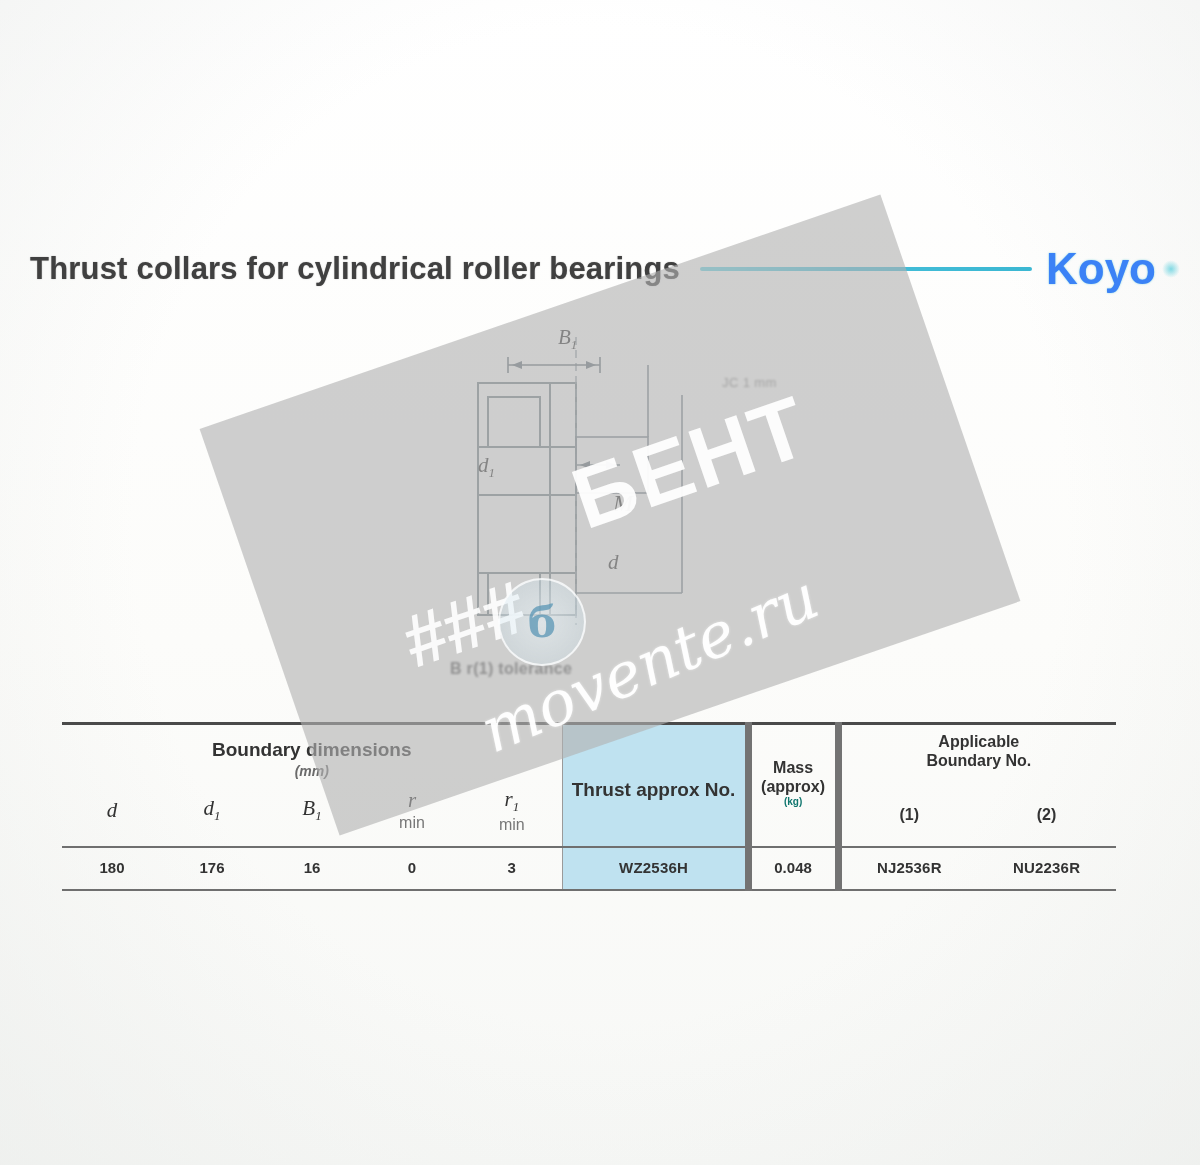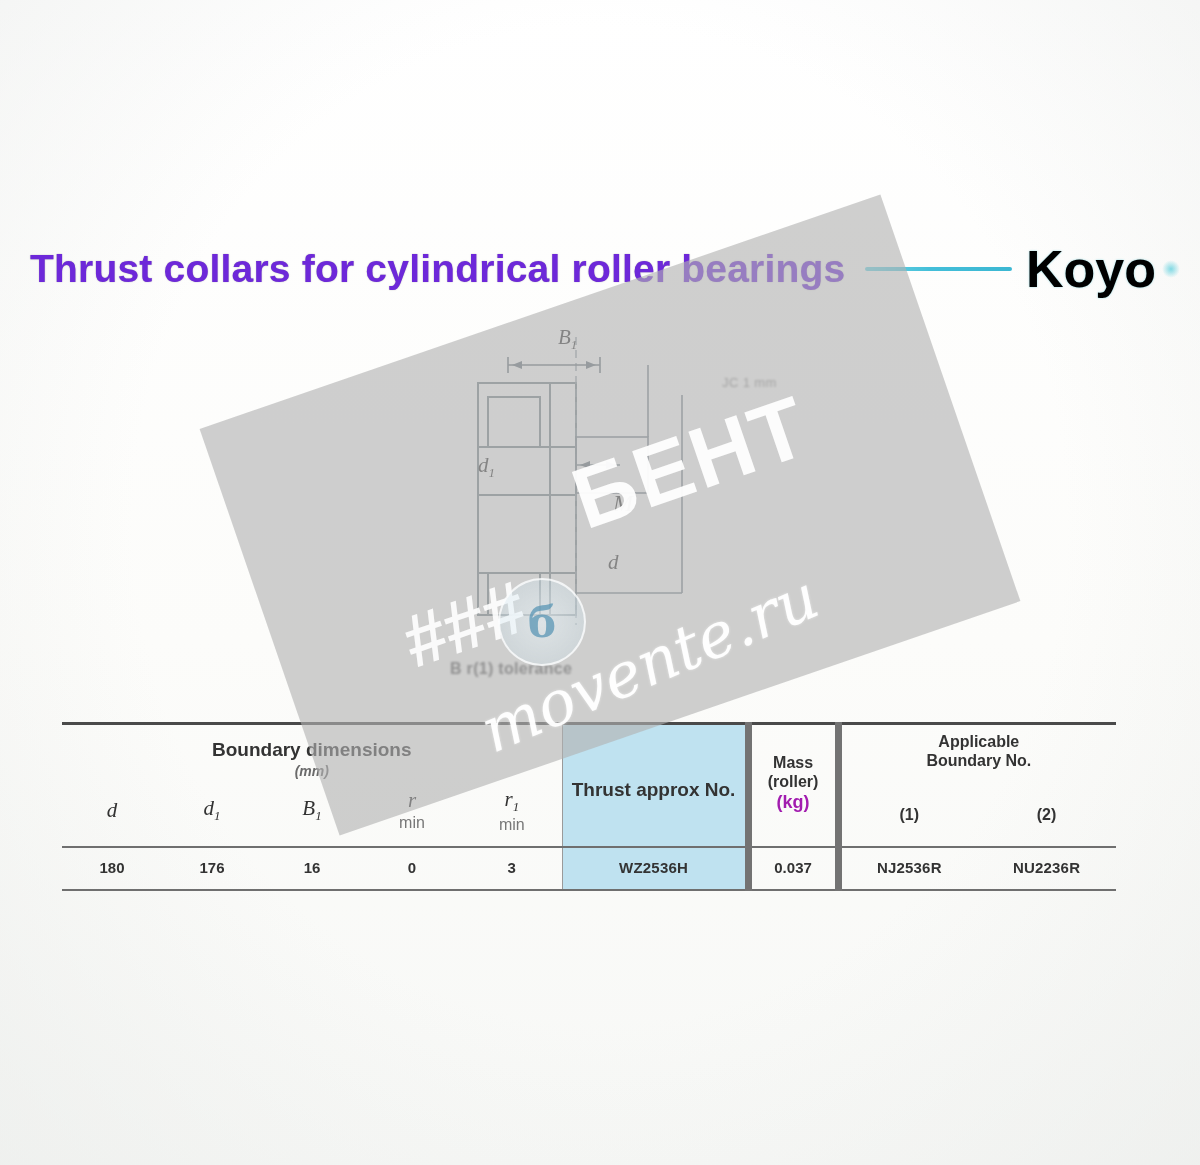--- a/index.html
+++ b/index.html
@@ -38,42 +38,42 @@
   #catalog-header {
     position: absolute;
     left: 30px;
     top: 238px;
     width: 1150px;
     height: 62px;
     display: flex;
     align-items: center;
   }
   #catalog-title {
-    font-size: 39px;
-    font-weight: bold;
-    color: #6d28d9;
+    font-size: 31px;
+    font-weight: bold;
+    color: #404040;
     letter-spacing: 0.2px;
     white-space: nowrap;
     filter: blur(0.55px);
     text-shadow: 0 0 1.2px rgba(60,60,60,0.45);
   }
   #title-rule {
     flex: 1;
     height: 4px;
     margin: 0 14px 0 20px;
     background: linear-gradient(90deg, #5fd4e4 0%, #34b9d6 45%, #2bb2cf 100%);
     border-radius: 2px;
     filter: blur(0.4px);
     opacity: 0.92;
   }
   #brand-logo {
-    font-size: 52px;
+    font-size: 44px;
     font-weight: bold;
     font-style: normal;
-    color: #000000;
+    color: #3b82f6;
     letter-spacing: 0px;
     filter: blur(0.6px);
     text-shadow: 0 0 2px rgba(20,180,200,0.5);
     padding-right: 6px;
   }
   #brand-logo-edge {
     width: 18px;
     height: 18px;
     border-radius: 50%;
     background: radial-gradient(circle, rgba(30,190,210,0.55) 0%, rgba(30,190,210,0) 70%);
@@ -195,22 +195,22 @@
   .col-head-stack {
     font-size: 16px;
     font-weight: bold;
     line-height: 1.18;
     padding: 8px 4px 12px 4px;
     margin-left: 8px;
   }
   .col-head-stack .unit {
     display: block;
     font-weight: bold;
-    font-size: 18px;
-    color: #a21caf;
+    font-size: 10px;
+    color: #0f766e;
   }
   .subnum {
     font-size: 16px;
     font-weight: bold;
     padding-top: 2px;
   }
   .cell-highlight {
     background: #bfe2f0;
   }
   #spec-table td {
@@ -399,21 +399,21 @@
           <span>Boundary dimensions</span>
           <span class="grp-unit">(mm)</span>
         </th>
 
         <th class="grp-head cell-highlight vrule-l vrule-r" rowspan="2">
           <span>Thrust approx No.</span>
         </th>
 
         <th class="col-head-stack vrule-r" rowspan="2">
           <span>Mass</span><br>
-          <span>(roller)</span>
+          <span>(approx)</span>
           <span class="unit">(kg)</span>
         </th>
 
         <th class="col-head-stack" colspan="2">
           <span>Applicable</span><br>
           <span>Boundary No.</span>
         </th>
       </tr>
 
       <tr class="rule-mid">
@@ -438,21 +438,21 @@
         <th class="subnum">(2)</th>
       </tr>
 
       <tr class="rule-bottom">
         <td>180</td>
         <td>176</td>
         <td>16</td>
         <td>0</td>
         <td>3</td>
         <td class="cell-highlight vrule-l vrule-r data-part">WZ2536H</td>
-        <td class="vrule-r">0.037</td>
+        <td class="vrule-r">0.048</td>
         <td class="data-part">NJ2536R</td>
         <td class="data-part">NU2236R</td>
       </tr>
     </tbody>
       </table>
   </div>
 
   <div id="watermark-layer">
     <div id="wm-band"></div>
     <div id="wm-bent">БЕНТ</div>

